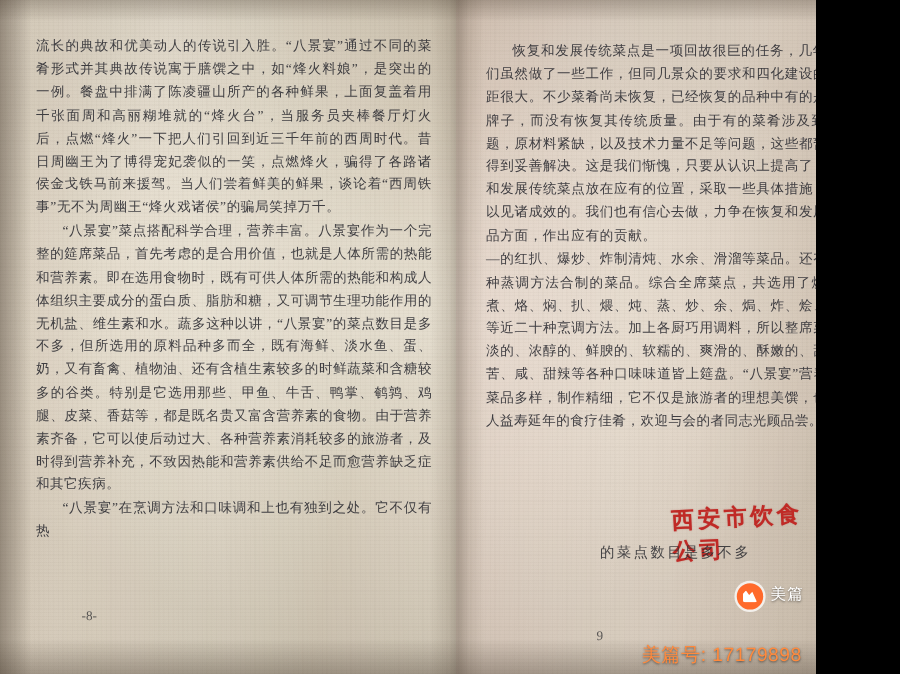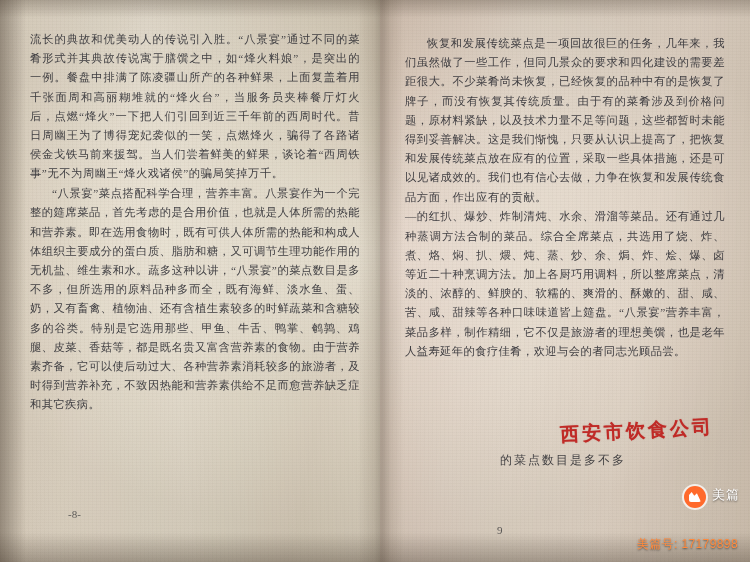--- a/index.html
+++ b/index.html
@@ -8,21 +8,21 @@
     background: #000;
   }
   body {
     width: 750px;
     height: 562px;
     overflow: hidden;
     font-family: "Liberation Sans", sans-serif;
   }
   .page {
     position: relative;
-    width: 750px;
+    width: 680px;
     height: 562px;
     background: #ded9cf;
     overflow: hidden;
   }
   
   .paper-bg {
     position: absolute;
     inset: 0;
     background:
       radial-gradient(ellipse 60% 50% at 50% 45%, rgba(255,252,243,0.55) 0%, rgba(255,250,238,0.12) 55%, rgba(120,104,84,0.10) 100%),
@@ -186,21 +186,21 @@
     width: 4px; height: 4px;
     border-radius: 50%;
     background: #fff;
   }
   .credit-author { margin-left: 16px; }
   .mp-id {
     position: absolute;
     right: 12px;
     top: 536px;
     color: #ff8a3d;
-    font-size: 12px;
+    font-size: 16px;
     letter-spacing: 0.4px;
     text-shadow: 0 1px 2px rgba(0,0,0,0.55);
   }
 
   
   .noise {
     position: absolute; inset: 0;
     background-image:
       repeating-linear-gradient(0deg, rgba(120,108,90,0.035) 0px, rgba(120,108,90,0.035) 1px, rgba(255,255,255,0) 1px, rgba(255,255,255,0) 3px),
       repeating-linear-gradient(90deg, rgba(120,108,90,0.03) 0px, rgba(120,108,90,0.03) 1px, rgba(255,255,255,0) 1px, rgba(255,255,255,0) 4px);
@@ -213,20 +213,21 @@
 <div class="page">
   <div class="paper-bg"></div>
   <div class="tint-left"></div>
   <div class="tint-right"></div>
   <div class="noise"></div>
 
   <div class="leaf leaf-left">
     <div class="body-col">
       <p class="para">流长的典故和优美动人的传说引入胜。“八景宴”通过不同的菜肴形式并其典故传说寓于膳馔之中，如“烽火料娘”，是突出的一例。餐盘中排满了陈凌疆山所产的各种鲜果，上面复盖着用千张面周和高丽糊堆就的“烽火台”，当服务员夹棒餐厅灯火后，点燃“烽火”一下把人们引回到近三千年前的西周时代。昔日周幽王为了博得宠妃袭似的一笑，点燃烽火，骗得了各路诸侯金戈铁马前来援驾。当人们尝着鲜美的鲜果，谈论着“西周铁事”无不为周幽王“烽火戏诸侯”的骗局笑掉万千。</p>
       <p class="para indent">“八景宴”菜点搭配科学合理，营养丰富。八景宴作为一个完整的筵席菜品，首先考虑的是合用价值，也就是人体所需的热能和营养素。即在选用食物时，既有可供人体所需的热能和构成人体组织主要成分的蛋白质、脂肪和糖，又可调节生理功能作用的无机盐、维生素和水。蔬多这种以讲，“八景宴”的菜点数目是多不多，但所选用的原料品种多而全，既有海鲜、淡水鱼、蛋、奶，又有畜禽、植物油、还有含植生素较多的时鲜蔬菜和含糖较多的谷类。特别是它选用那些、甲鱼、牛舌、鸭掌、鹌鹑、鸡腿、皮菜、香菇等，都是既名贵又富含营养素的食物。由于营养素齐备，它可以使后动过大、各种营养素消耗较多的旅游者，及时得到营养补充，不致因热能和营养素供给不足而愈营养缺乏症和其它疾病。</p>
+      <p class="para indent">“八景宴”在烹调方法和口味调和上也有独到之处。它不仅有热</p>
     </div>
     <div class="page-num page-num-left">-8-</div>
   </div>
 
   <div class="leaf leaf-right">
     <div class="body-col">
       <p class="para indent">恢复和发展传统菜点是一项回故很巨的任务，几年来，我们虽然做了一些工作，但同几景众的要求和四化建设的需要差距很大。不少菜肴尚未恢复，已经恢复的品种中有的是恢复了牌子，而没有恢复其传统质量。由于有的菜肴涉及到价格问题，原材料紧缺，以及技术力量不足等问题，这些都暂时未能得到妥善解决。这是我们惭愧，只要从认识上提高了，把恢复和发展传统菜点放在应有的位置，采取一些具体措施，还是可以见诸成效的。我们也有信心去做，力争在恢复和发展传统食品方面，作出应有的贡献。</p>
       <p class="para">—的红扒、爆炒、炸制清炖、水余、滑溜等菜品。还有通过几种蒸调方法合制的菜品。综合全席菜点，共选用了烧、炸、煮、烙、焖、扒、煨、炖、蒸、炒、余、焗、炸、烩、爆、卤等近二十种烹调方法。加上各厨巧用调料，所以整席菜点，清淡的、浓醇的、鲜腴的、软糯的、爽滑的、酥嫩的、甜、咸、苦、咸、甜辣等各种口味味道皆上筵盘。“八景宴”营养丰富，菜品多样，制作精细，它不仅是旅游者的理想美馔，也是老年人益寿延年的食疗佳肴，欢迎与会的者同志光顾品尝。</p>
     </div>
   </div>

